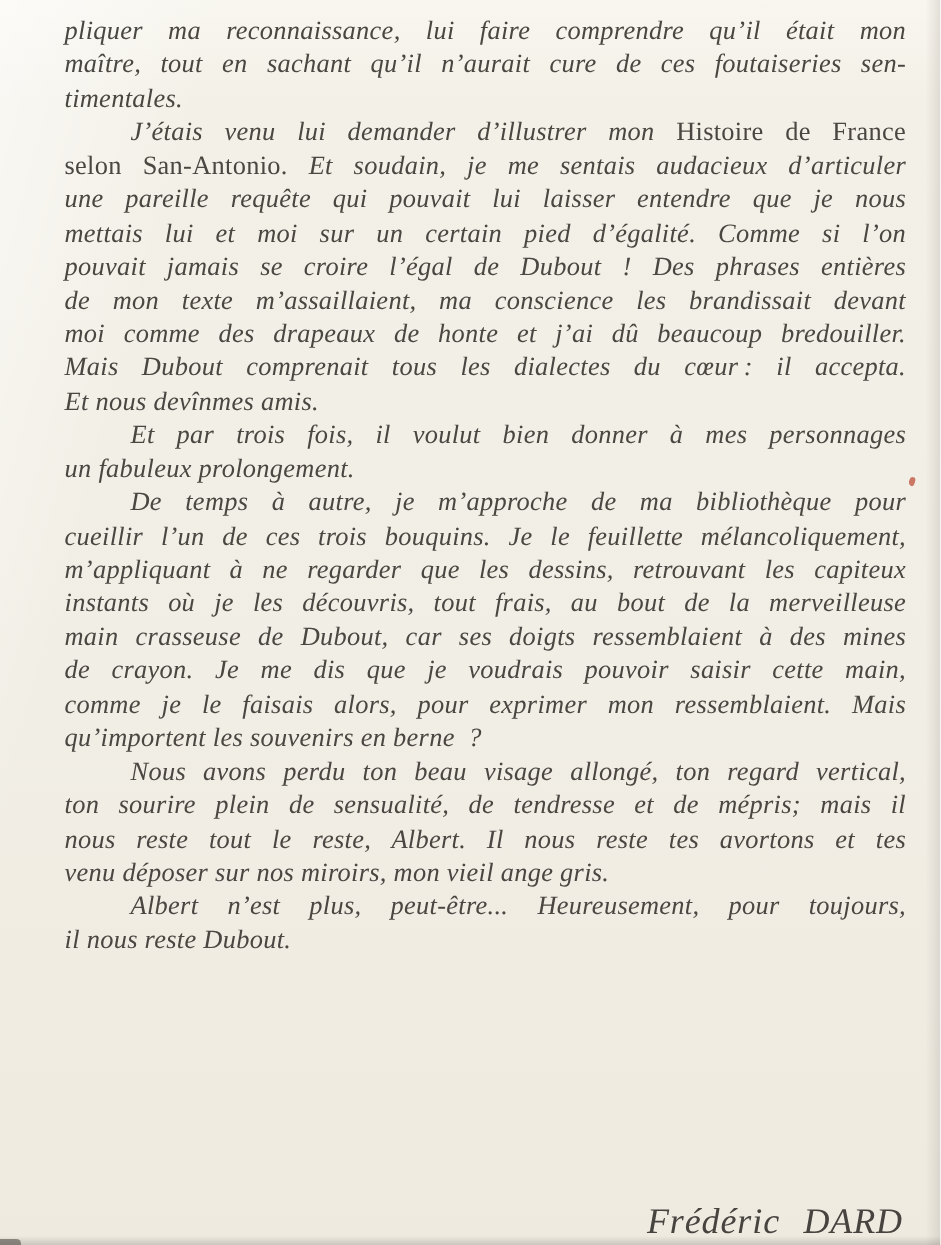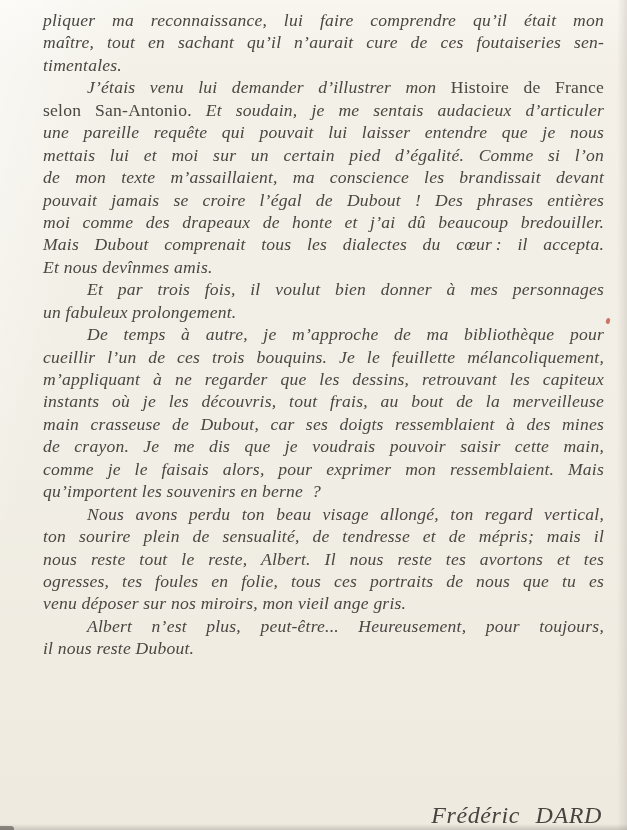--- a/index.html
+++ b/index.html
@@ -93,39 +93,38 @@
 
 <div class="page" style="color: rgb(74, 70, 65);">
   <div class="text-block">
       <div class="line j"><span class="ital">pliquer ma reconnaissance, lui faire comprendre qu’il était mon</span></div>
       <div class="line j"><span class="ital">maître, tout en sachant qu’il n’aurait cure de ces foutaiseries sen-</span></div>
       <div class="line"><span class="ital">timentales.</span></div>
       <div class="line j ind"><span class="ital">J’étais venu lui demander d’illustrer mon </span><span class="roman">Histoire de France</span></div>
       <div class="line j"><span class="roman">selon San-Antonio. </span><span class="ital">Et soudain, je me sentais audacieux d’articuler</span></div>
       <div class="line j"><span class="ital">une pareille requête qui pouvait lui laisser entendre que je nous</span></div>
       <div class="line j"><span class="ital">mettais lui et moi sur un certain pied d’égalité. Comme si l’on</span></div>
+      <div class="line j"><span class="ital">pouvait jamais se croire l’égal de Dubout ! Des phrases entières</span></div>
       <div class="line j"><span class="ital">de mon texte m’assaillaient, ma conscience les brandissait devant</span></div>
-      <div class="line j"><span class="ital">pouvait jamais se croire l’égal de Dubout ! Des phrases entières</span></div>
       <div class="line j"><span class="ital">moi comme des drapeaux de honte et j’ai dû beaucoup bredouiller.</span></div>
       <div class="line j"><span class="ital">Mais Dubout comprenait tous les dialectes du cœur : il accepta.</span></div>
       <div class="line"><span class="ital">Et nous devînmes amis.</span></div>
       <div class="line j ind"><span class="ital">Et par trois fois, il voulut bien donner à mes personnages</span></div>
       <div class="line"><span class="ital">un fabuleux prolongement.</span></div>
       <div class="line j ind"><span class="ital">De temps à autre, je m’approche de ma bibliothèque pour</span></div>
       <div class="line j"><span class="ital">cueillir l’un de ces trois bouquins. Je le feuillette mélancoliquement,</span></div>
       <div class="line j"><span class="ital">m’appliquant à ne regarder que les dessins, retrouvant les capiteux</span></div>
       <div class="line j"><span class="ital">instants où je les découvris, tout frais, au bout de la merveilleuse</span></div>
       <div class="line j"><span class="ital">main crasseuse de Dubout, car ses doigts ressemblaient à des mines</span></div>
       <div class="line j"><span class="ital">de crayon. Je me dis que je voudrais pouvoir saisir cette main,</span></div>
       <div class="line j"><span class="ital">comme je le faisais alors, pour exprimer mon ressemblaient. Mais</span></div>
       <div class="line"><span class="ital">qu’importent les souvenirs en berne ?</span></div>
       <div class="line j ind"><span class="ital">Nous avons perdu ton beau visage allongé, ton regard vertical,</span></div>
       <div class="line j"><span class="ital">ton sourire plein de sensualité, de tendresse et de mépris; mais il</span></div>
       <div class="line j"><span class="ital">nous reste tout le reste, Albert. Il nous reste tes avortons et tes</span></div>
-      <div class="line j"><span class="ital">ogresses, tes foules en folie, tous ces portraits de nous que tu es</span></div>
       <div class="line"><span class="ital">venu déposer sur nos miroirs, mon vieil ange gris.</span></div>
       <div class="line j ind"><span class="ital">Albert n’est plus, peut-être... Heureusement, pour toujours,</span></div>
       <div class="line"><span class="ital">il nous reste Dubout.</span></div>
     </div>
   <div class="signature">Frédéric DARD</div>
   <div class="speck" style="background: rgb(196, 97, 77);"></div>
   <div class="edge-right"></div>
   <div class="edge-bottom"></div>
   <div class="corner-dark"></div>
 </div>

